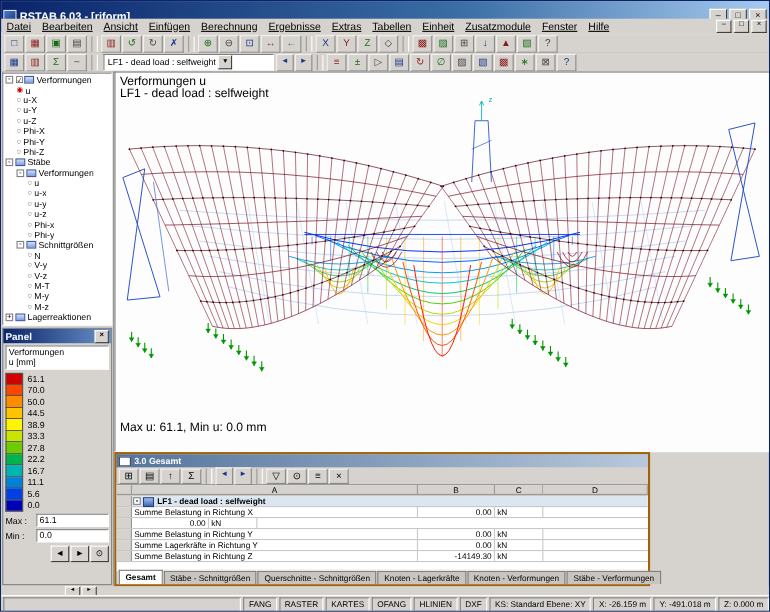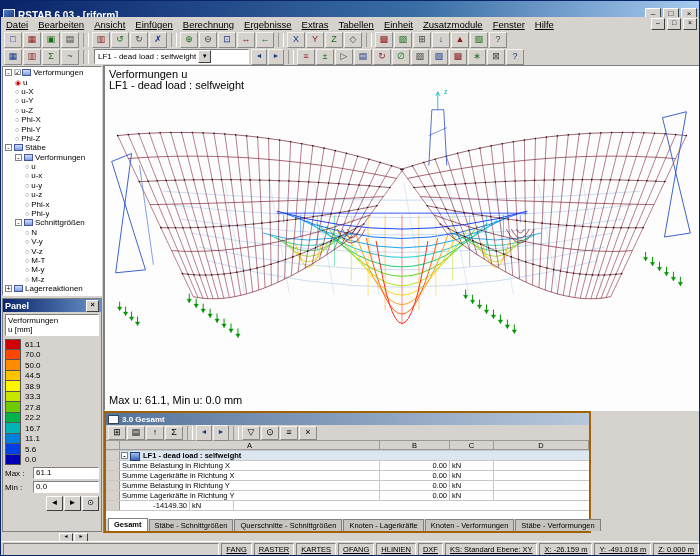--- a/index.html
+++ b/index.html
@@ -51,21 +51,21 @@
   .mmrow{display:flex;align-items:center;margin:1px 2px;font-size:8px;}
   .mmlabel{width:28px;}
   .mmval{flex:1;background:#fff;border:1px solid;border-color:#808080 #fff #fff #808080;padding:0 2px;height:10px;line-height:10px;}
   .pbtns{display:flex;justify-content:flex-end;gap:1px;margin:2px;}
   .pbtn{width:15px;height:13px;background:#d6d3ce;border:1px solid;border-color:#fff #404040 #404040 #fff;font-size:8px;line-height:11px;text-align:center;}
   
   .viewport{position:absolute;left:103px;top:64px;width:597px;height:346px;background:#fdfdfd;border:1px solid;border-color:#808080 #fff #fff #808080;box-sizing:border-box;}
   .viewport svg{position:absolute;left:0;top:0;}
   .ovl{position:absolute;font-size:11px;color:#000;white-space:nowrap;}
   .ovl1{left:4px;top:2px;} .ovl2{left:4px;top:13px;}
-  .ovlmax{left:4px;bottom:4px;}
+  .ovlmax{left:4px;bottom:15px;}
   .ovlz{position:absolute;left:339px;top:22px;font-size:7px;color:#00b4b4;}
   
   .tablepanel{position:absolute;left:103px;top:410px;width:487px;height:122px;background:#d6d3ce;border:2px solid #a16207;box-sizing:border-box;display:flex;flex-direction:column;}
   .tabletitle{height:12px;background:linear-gradient(90deg,#54749c,#b8c8dc);color:#fff;font-weight:bold;font-size:8px;display:flex;align-items:center;padding:0 2px;gap:3px;}
   .ttico{width:9px;height:7px;background:#fff;border:1px solid #33415c;}
   .tabletb{height:15px;display:flex;align-items:center;padding-left:2px;background:#d6d3ce;border-bottom:1px solid #9a9a9a;}
   .tabletb .tbtn{height:12px;line-height:10px;}
   .grid{flex:1;background:#fff;overflow:hidden;font-size:7.5px;}
   .grow{display:flex;height:9px;line-height:9px;border-bottom:1px solid #c8c8c8;}
   .gc{border-right:1px solid #c8c8c8;padding:0 2px;overflow:hidden;white-space:nowrap;box-sizing:border-box;}
@@ -79,21 +79,21 @@
   .ggroup{background:#dce6f0;font-weight:bold;}
   .ggroup .gx{width:7px;height:7px;border:1px solid #808080;background:#fff;font-size:7px;line-height:5px;text-align:center;margin:1px 2px 0 1px;flex:none;box-sizing:border-box;}
   .glf{width:8px;height:7px;background:linear-gradient(#9fc0f0,#3c64b4);border:1px solid #24407c;margin:1px 3px 0 0;flex:none;}
   .tabs{height:12px;display:flex;align-items:flex-end;background:#d6d3ce;padding-left:2px;border-top:1px solid #fff;}
   .tab{font-size:7.5px;padding:0 5px;height:11px;line-height:11px;background:#c8c5c0;border:1px solid #808080;border-bottom:none;margin-right:1px;white-space:nowrap;}
   .tab.active{background:#fff;font-weight:bold;height:12px;line-height:12px;}
   
   .gutter{position:absolute;left:0;top:532px;width:700px;height:8px;background:#d6d3ce;display:flex;align-items:center;padding-left:58px;box-sizing:border-box;}
   .gbtn{width:12px;height:7px;background:#d6d3ce;border:1px solid;border-color:#fff #404040 #404040 #fff;font-size:5px;line-height:5px;text-align:center;margin-right:1px;}
   .statusbar{position:absolute;left:0;top:540px;width:700px;height:16px;background:#d6d3ce;display:flex;align-items:center;padding:0 2px;gap:2px;box-sizing:border-box;border-top:1px solid #fff;font-size:7.5px;}
-  .sseg{height:12px;line-height:12px;border:1px solid;border-color:#808080 #fff #fff #808080;padding:0 4px;white-space:nowrap;text-decoration:underline;}
+  .sseg{height:12px;line-height:12px;border:1px solid;border-color:#808080 #fff #fff #808080;padding:0 4px;white-space:nowrap;}
   .sfill{flex:1;}
 </style>
 </head>
 <body>
 
 <div class="app">
 
   <div class="titlebar">
     <span class="appicon"></span>
     <span class="titletext">RSTAB 6.03 - [riform]</span>
@@ -817,41 +817,41 @@
       </div>
       <div class="grow">
         <span class="gc c0"></span>
         <span class="gc cA">Summe Belastung in Richtung X</span>
         <span class="gc cB">0.00</span>
         <span class="gc cC">kN</span>
         <span class="gc cD"></span>
       </div>
       <div class="grow">
         <span class="gc c0"></span>
-        <span class="gc cA">Summe Lagerkräfte in Richtung X</span>
         <span class="gc cB">0.00</span>
         <span class="gc cC">kN</span>
         <span class="gc cD"></span>
       </div>
       <div class="grow">
         <span class="gc c0"></span>
         <span class="gc cA">Summe Belastung in Richtung Y</span>
         <span class="gc cB">0.00</span>
         <span class="gc cC">kN</span>
         <span class="gc cD"></span>
       </div>
       <div class="grow">
         <span class="gc c0"></span>
         <span class="gc cA">Summe Lagerkräfte in Richtung Y</span>
         <span class="gc cB">0.00</span>
         <span class="gc cC">kN</span>
         <span class="gc cD"></span>
       </div>
       <div class="grow">
         <span class="gc c0"></span>
+        <span class="gc cA">Summe Belastung in Richtung Z</span>
         <span class="gc cB">-14149.30</span>
         <span class="gc cC">kN</span>
         <span class="gc cD"></span>
       </div>
 
     </div>
     <div class="tabs">
       <span class="tab active">Gesamt</span>
       <span class="tab">Stäbe - Schnittgrößen</span>
       <span class="tab">Querschnitte - Schnittgrößen</span>

